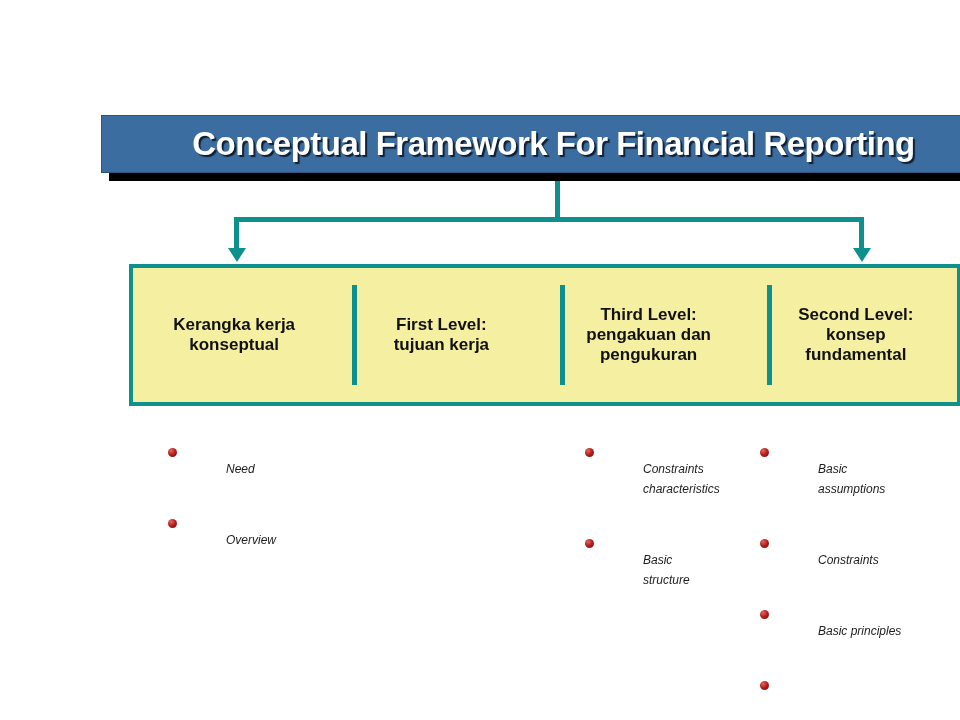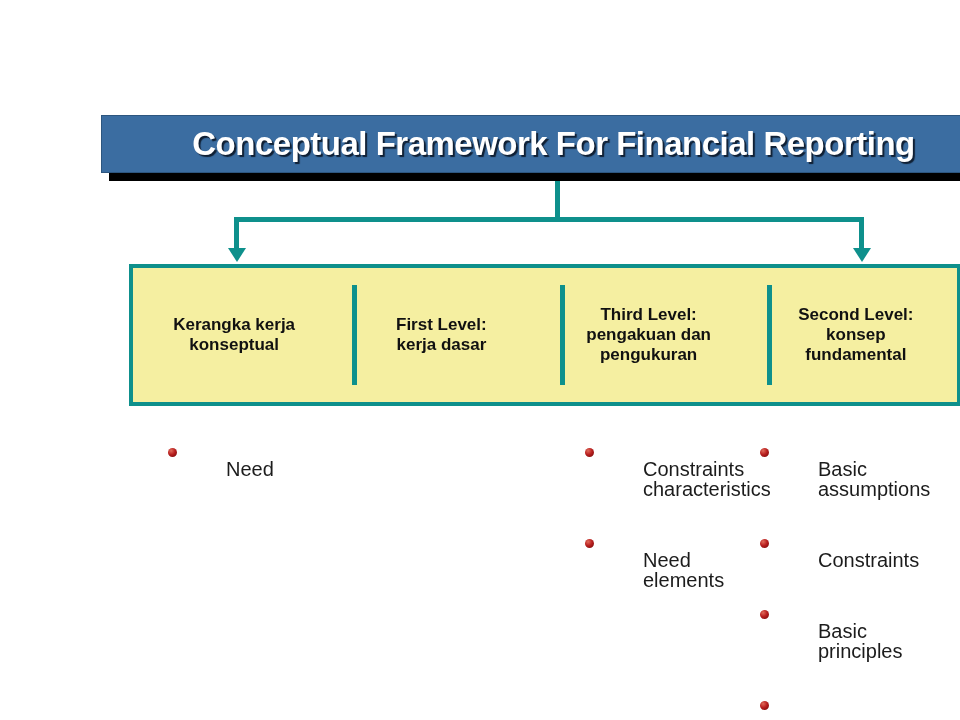--- a/index.html
+++ b/index.html
@@ -83,25 +83,26 @@
     margin-bottom: 14px;
   }
   .bullet-dot {
     flex: 0 0 auto;
     width: 9px; height: 9px;
     margin-top: 6px;
     border-radius: 50%;
     background: radial-gradient(circle at 35% 30%, #e06a5a 0%, #b92020 45%, #6d0505 100%);
   }
   .bullet-text {
-    font-size: 20px;
+    font-size: 12px;
     font-weight: 400;
     color: #1c1c1c;
     line-height: 20px;
     white-space: pre-line;
+    font-style: italic;
   }
 
   
   .chapter-label {
     position: absolute;
     left: 18px; top: 658px;
     width: 84px;
     text-align: center;
     font-size: 16px;
     font-weight: 700;
@@ -126,50 +127,54 @@
   <div class="arrowhead arrow-left"></div>
   <div class="arrowhead arrow-right"></div>
 
   <div class="boxes-row">
     <div class="level-box">
       <div class="box-label">Kerangka kerja
 konseptual</div>
     </div>
     <div class="level-box">
       <div class="box-label">First Level:
-kerja dasar</div>
+tujuan kerja</div>
     </div>
     <div class="level-box">
       <div class="box-label">Third Level:
 pengakuan dan
 pengukuran</div>
     </div>
     <div class="level-box">
       <div class="box-label">Second Level:
 konsep
 fundamental</div>
     </div>
   </div>
 
   <div class="bullet-col bullet-col-1">
     <div class="bullet-item">
       <span class="bullet-dot"></span>
       <span class="bullet-text">Need</span>
     </div>
+    <div class="bullet-item">
+      <span class="bullet-dot"></span>
+      <span class="bullet-text">Overview</span>
+    </div>
   </div>
 
   <div class="bullet-col bullet-col-2">
     <div class="bullet-item">
       <span class="bullet-dot"></span>
       <span class="bullet-text">Constraints
 characteristics</span>
     </div>
     <div class="bullet-item">
       <span class="bullet-dot"></span>
-      <span class="bullet-text">Need elements</span>
+      <span class="bullet-text">Basic structure</span>
     </div>
   </div>
 
   <div class="bullet-col bullet-col-3">
     <div class="bullet-item">
       <span class="bullet-dot"></span>
       <span class="bullet-text">Basic assumptions</span>
     </div>
     <div class="bullet-item">
       <span class="bullet-dot"></span>

